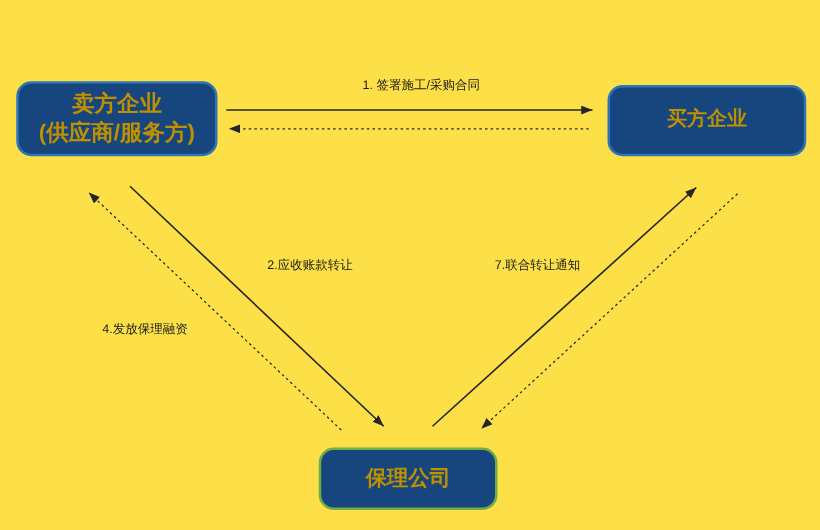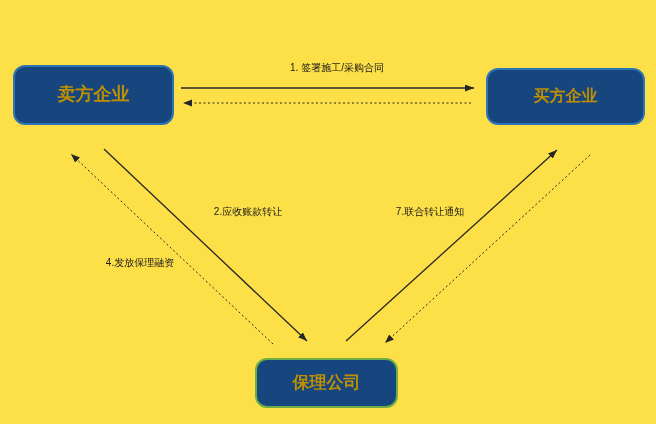--- a/index.html
+++ b/index.html
@@ -56,21 +56,21 @@
     position: absolute;
     transform: translateX(-50%);
     white-space: nowrap;
     color: #1a1a1a;
     font-size: 10px;
   }
   .lbl-1          { left: 337px; top: 61px;  }
   .lbl-receivable { left: 336px; top: 115px; }
   .lbl-2          { left: 248px; top: 205px; }
   .lbl-3          { left: 430px; top: 205px; }
-  .lbl-4          { left: 116px; top: 256px; margin-left: 24px; }
+  .lbl-4          { left: 116px; top: 256px; }
   .lbl-5          { left: 551px; top: 259px; }
 </style>
 </head>
 <body>
 
 <div class="canvas">
 
   <svg class="arrows-svg" viewBox="0 0 656 424" xmlns="http://www.w3.org/2000/svg">
     <defs>
       <marker id="ah" markerUnits="userSpaceOnUse" markerWidth="10" markerHeight="8" refX="9" refY="3.5" orient="auto">
@@ -86,20 +86,21 @@
 
     <line x1="273" y1="344" x2="71" y2="154" stroke="#262626" stroke-width="1" stroke-dasharray="2 2.5" marker-end="url(#ah)"></line>
 
     <line x1="346" y1="341" x2="557" y2="150" stroke="#262626" stroke-width="1.3" marker-end="url(#ah)"></line>
 
     <line x1="590" y1="155" x2="385" y2="343" stroke="#262626" stroke-width="1" stroke-dasharray="2 2.5" marker-end="url(#ah)"></line>
   </svg>
 
   <div class="node node-seller blue-border">
     <span>卖方企业</span>
+    <span>(供应商/服务方)</span>
   </div>
 
   <div class="node node-buyer blue-border">
     <span>买方企业</span>
   </div>
 
   <div class="node node-factor green-border">
     <span>保理公司</span>
   </div>
 

